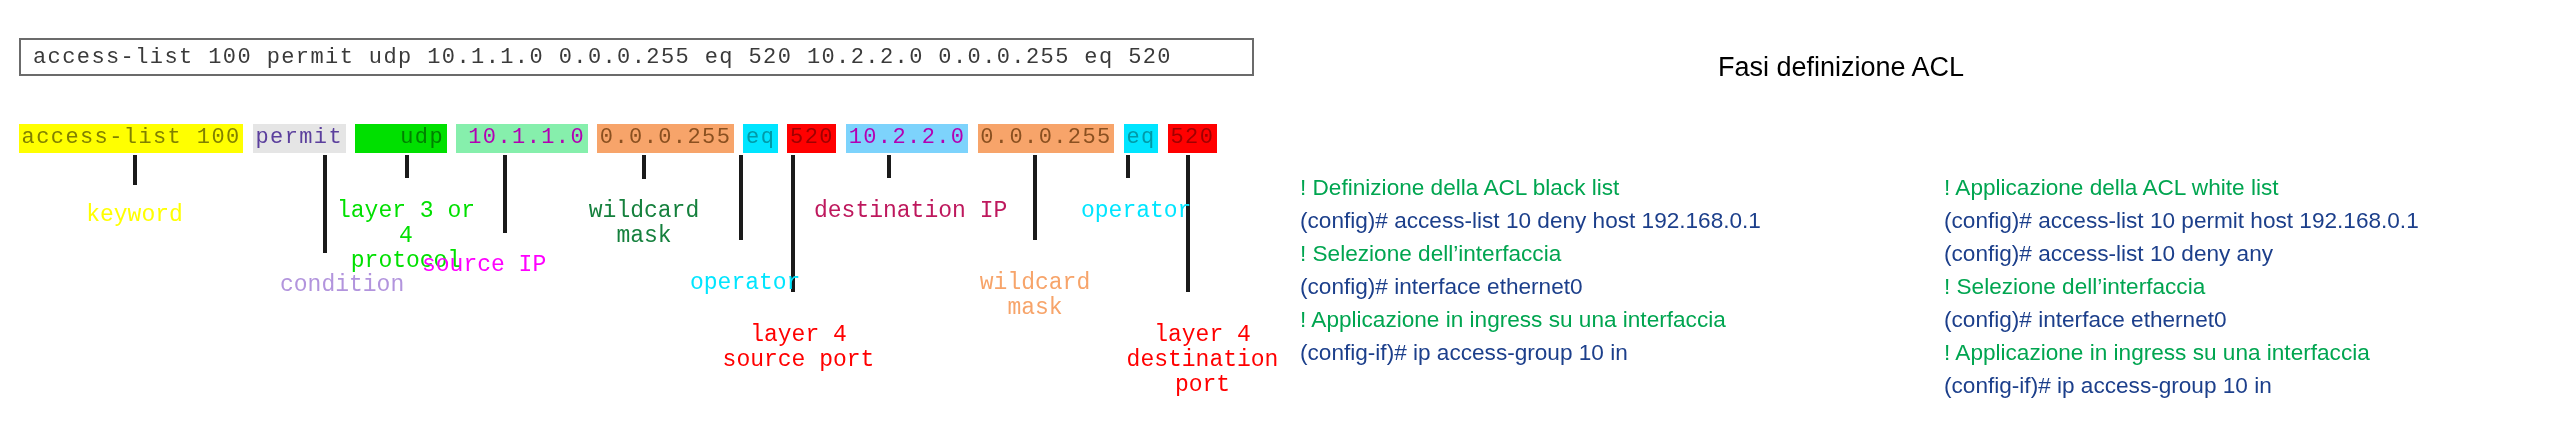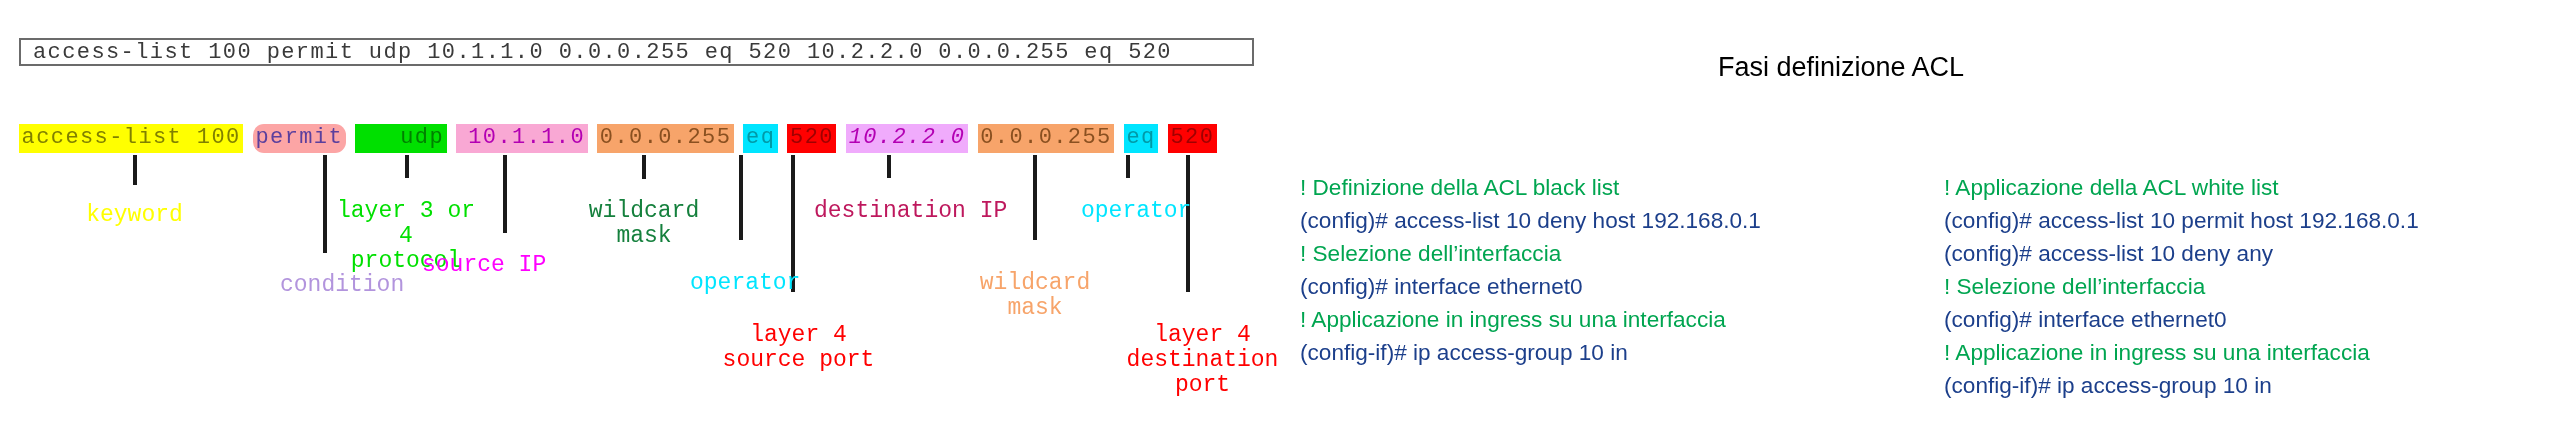--- a/index.html
+++ b/index.html
@@ -14,21 +14,21 @@
     overflow: hidden;
     font-family: "Liberation Sans", sans-serif;
   }
 
   
   #command-box {
     position: absolute;
     left: 19px;
     top: 38px;
     width: 1235px;
-    height: 28px;
+    height: 38px;
     box-sizing: border-box;
     border: 2.6px solid #6b6b6b;
     background: #ffffff;
     display: flex;
     align-items: center;
   }
   #command-box-text {
     font-family: "Liberation Mono", "DejaVu Sans Mono", monospace;
     font-size: 22px;
     letter-spacing: 1.4px;
@@ -97,27 +97,27 @@
 </style>
 </head>
 <body>
 
 <div id="command-box">
   <span id="command-box-text">access-list 100 permit udp 10.1.1.0 0.0.0.255 eq 520 10.2.2.0 0.0.0.255 eq 520</span>
 </div>
 
 <div id="token-strip">
     <span class="token" style="background: rgb(255, 255, 0); color: rgb(128, 128, 0);">access-list 100</span>
-    <span class="token" style="background: #fca5a5; color: rgb(91, 63, 157); border-radius: 11px;">permit</span>
+    <span class="token" style="background: #e5e5e5; color: rgb(91, 63, 157);">permit</span>
     <span class="token" style="background: rgb(0, 224, 0); color: rgb(0, 128, 0); padding-left: 45px;">udp</span>
-    <span class="token" style="background: #f9a8d4; color: rgb(179, 0, 179); padding-left: 12px;">10.1.1.0</span>
+    <span class="token" style="background: #86efac; color: rgb(179, 0, 179); padding-left: 12px;">10.1.1.0</span>
     <span class="token" style="background: rgb(247, 164, 106); color: rgb(138, 80, 32);">0.0.0.255</span>
     <span class="token" style="background: rgb(0, 229, 255); color: rgb(0, 154, 168);">eq</span>
     <span class="token" style="background: rgb(255, 0, 0); color: rgb(160, 0, 0);">520</span>
-    <span class="token" style="background: #f0abfc; color: rgb(179, 0, 179); font-style: italic;">10.2.2.0</span>
+    <span class="token" style="background: #7dd3fc; color: rgb(179, 0, 179);">10.2.2.0</span>
     <span class="token" style="background: rgb(247, 164, 106); color: rgb(138, 80, 32);">0.0.0.255</span>
     <span class="token" style="background: rgb(0, 229, 255); color: rgb(0, 154, 168);">eq</span>
     <span class="token" style="background: rgb(255, 0, 0); color: rgb(160, 0, 0);">520</span>
   </div>
 
 <div class="leader" style="left:133px; top:155px;  height:30px;"></div>
 <div class="leader" style="left:323px; top:155px;  height:98px;"></div>
 <div class="leader" style="left:405px; top:155px;  height:22.6px;"></div>
 <div class="leader" style="left:503px; top:155px;  height:78px;"></div>
 <div class="leader" style="left:642px; top:155px;  height:23.5px;"></div>

